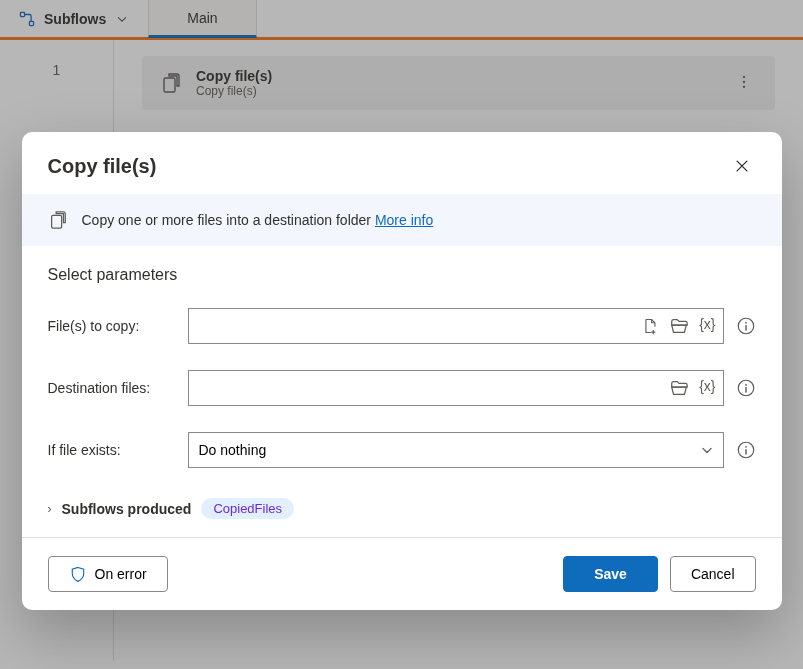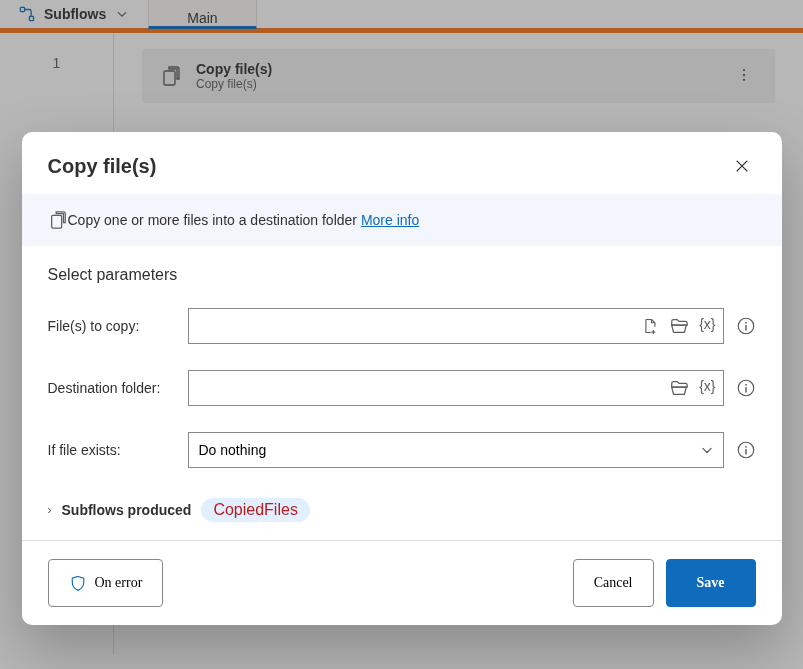--- a/index.html
+++ b/index.html
@@ -10,37 +10,37 @@
     color: #323130;
     background: #fff;
     width: 803px;
     height: 669px;
     overflow: hidden;
     position: relative;
   }
   .top-bar {
     display: flex;
     align-items: stretch;
-    height: 33px;
-    border-bottom: 5px solid #f97316;
+    height: 40px;
+    border-bottom: 3px solid #f97316;
   }
   .subflows {
     display: flex;
     align-items: center;
     gap: 8px;
     padding: 0 18px;
     font-weight: 600;
     color: #323130;
     cursor: pointer;
   }
   .subflows svg.flow { color: #0f6cbd; }
   .subflows svg.chev { color: #605e5c; }
   .tab {
     display: flex;
-    align-items: flex-end;
+    align-items: center;
     padding: 0 38px;
     border-bottom: 3px solid #0f6cbd;
     color: #323130;
     font-weight: 400;
     background: #faf9f8;
     border-left: 1px solid #e1dfdd;
     border-right: 1px solid #e1dfdd;
     cursor: pointer;
     margin-bottom: -1px;
   }
@@ -111,20 +111,21 @@
     display: flex; align-items: center; justify-content: center;
     cursor: pointer;
     color: #323130;
     border-radius: 4px;
   }
   .info-band {
     background: #f3f6fc;
     padding: 16px 26px;
     display: flex;
     align-items: center;
+    gap: 14px;
     color: #323130;
   }
   .info-band a { color: #0f6cbd; text-decoration: underline; cursor: pointer; }
   .modal-body {
     padding: 20px 26px 18px 26px;
   }
   .section-title {
     font-size: 16px;
     font-weight: 400;
     color: #323130;
@@ -183,40 +184,40 @@
     padding-top: 4px;
   }
   .vars-row .caret {
     color: #605e5c;
     cursor: pointer;
     font-size: 12px;
   }
   .vars-row .vlabel { font-weight: 600; }
   .chip {
     background: #e1efff;
-    color: #b91c1c;
+    color: #6d28d9;
     padding: 3px 12px;
     border-radius: 12px;
-    font-size: 16px;
+    font-size: 13px;
     cursor: pointer;
   }
   .modal-footer {
     border-top: 1px solid #e1dfdd;
     padding: 18px 26px;
     display: flex;
     align-items: center;
     gap: 12px;
   }
   .btn {
-    height: 48px;
+    height: 36px;
     padding: 0 20px;
     border-radius: 4px;
     border: 1px solid #8a8886;
     background: #fff;
-    font-family: Liberation Serif, serif;
+    font-family: Liberation Sans, sans-serif;
     font-size: 14px;
     cursor: pointer;
     display: inline-flex;
     align-items: center;
     gap: 8px;
   }
   .btn.primary {
     background: #0f6cbd;
     border-color: #0f6cbd;
     color: #fff;
@@ -352,21 +353,21 @@
           </div>
         </div>
         <div class="info-icon">
           <svg width="20" height="20" viewBox="0 0 22 22">
               <use href="#i-info"></use>
             </svg>
         </div>
       </div>
 
       <div class="field-row">
-        <div class="field-label">Destination folder:</div>
+        <div class="field-label">Destination files:</div>
         <div class="field-input-wrap">
           <input class="field-input" type="text" value="" style="">
           <div class="inset-icons">
             <svg width="20" height="20" viewBox="0 0 22 22">
                 <use href="#i-folder"></use>
               </svg>
             <span class="var-pick">{x}</span>
           </div>
         </div>
         <div class="info-icon">
@@ -403,21 +404,21 @@
     </div>
 
     <div class="modal-footer">
       <button class="btn">
         <svg width="18" height="18" viewBox="0 0 22 22" style="color:#0f6cbd">
             <use href="#i-shield"></use>
           </svg>
         <span>On error</span>
       </button>
       <div class="spacer"></div>
+      <button class="btn primary">
+        <span>Save</span>
+      </button>
       <button class="btn">
         <span>Cancel</span>
-      </button>
-      <button class="btn primary">
-        <span>Save</span>
       </button>
     </div>
   </div>
 </div>
 
 </body></html>

